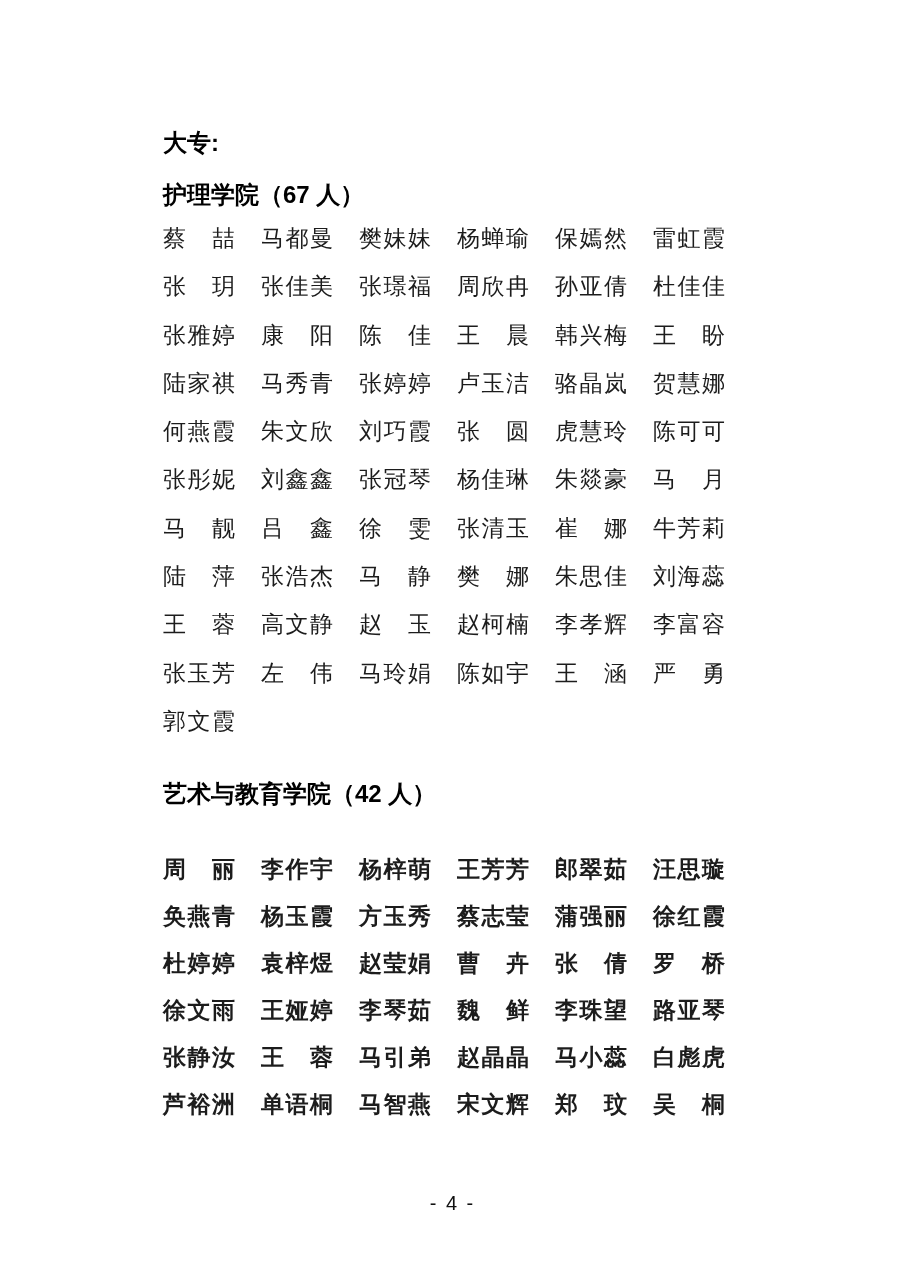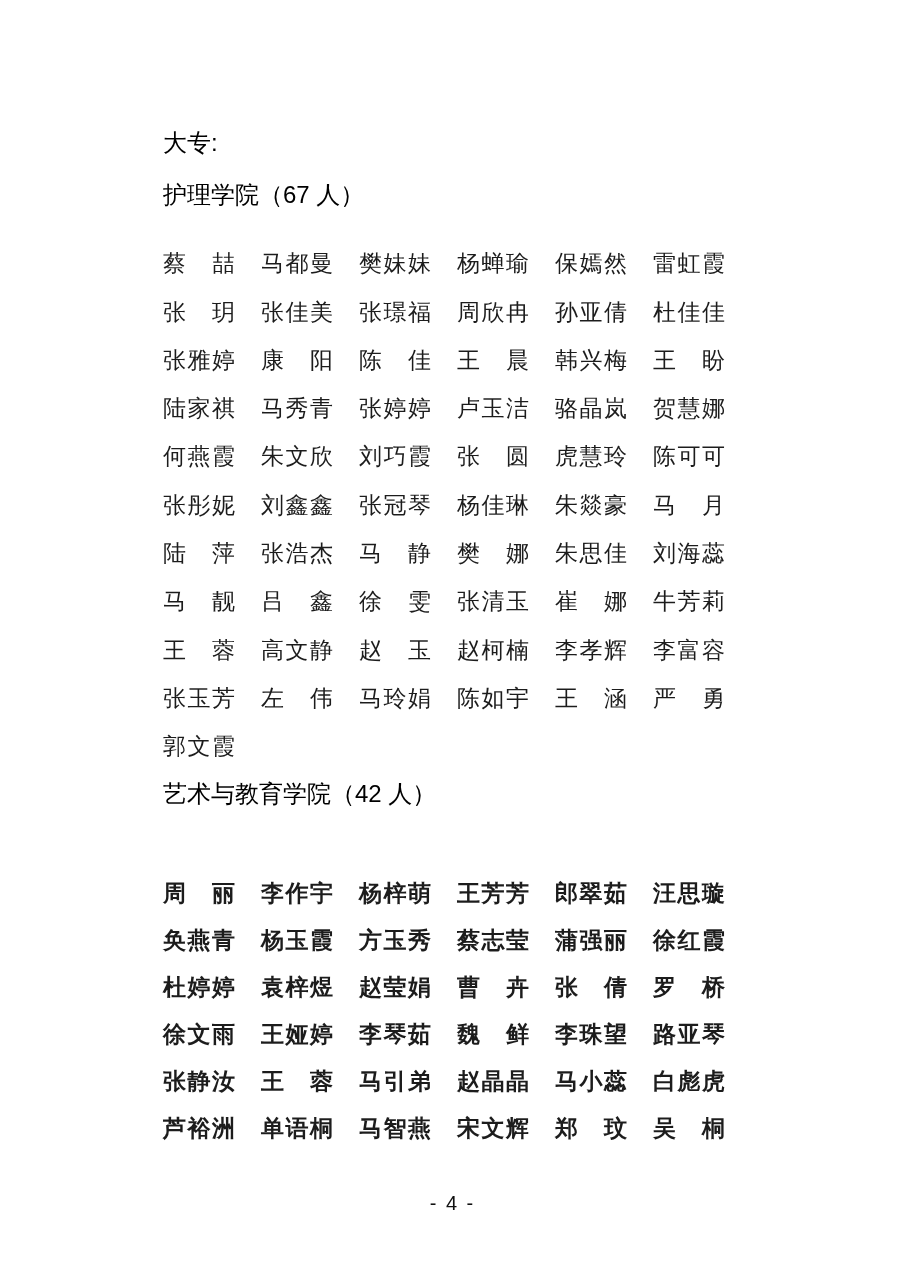--- a/index.html
+++ b/index.html
@@ -5,31 +5,31 @@
   html,body{margin:0;padding:0;}
   body{width:905px;height:1280px;background:#ffffff;}
   .page{
     position:relative;width:905px;height:1280px;background:#ffffff;
     overflow:hidden;color:#111;
     font-family:"Liberation Serif", serif;
   }
   .heading{
     position:absolute;left:163px;
     font-family:"Liberation Sans", sans-serif;
-    font-weight:400;color:#000;font-size:24px;line-height:28px;
+    font-weight:700;color:#000;font-size:24px;line-height:28px;
     white-space:nowrap;
   }
   #level-heading{top:129px;}
   #sec1-title{top:181px;}
   #sec2-title{top:780px;}
   .rows{position:absolute;left:163px;width:562px;}
   #sec1-rows{top:227px;}
   #sec2-rows{top:858px;}
   .name-row{
-    display:flex;justify-content:space-between;align-items:flex-end;
+    display:flex;justify-content:space-between;align-items:flex-start;
     height:48.3px;
     gap:12px;
   }
   #sec2-rows .name-row{height:47px;font-weight:bold;}
   .name{
     display:inline-block;width:72px;
     font-size:23px;color:#1c1c1c;
     text-align:justify;text-align-last:justify;
     white-space:nowrap;line-height:1;
   }
@@ -92,34 +92,34 @@
       </div>
       <div class="name-row">
         <span class="name">张彤妮</span>
         <span class="name">刘鑫鑫</span>
         <span class="name">张冠琴</span>
         <span class="name">杨佳琳</span>
         <span class="name">朱燚豪</span>
         <span class="name">马月</span>
       </div>
       <div class="name-row">
+        <span class="name">马靓</span>
+        <span class="name">吕鑫</span>
+        <span class="name">徐雯</span>
+        <span class="name">张清玉</span>
+        <span class="name">崔娜</span>
+        <span class="name">牛芳莉</span>
+      </div>
+      <div class="name-row">
         <span class="name">陆萍</span>
         <span class="name">张浩杰</span>
         <span class="name">马静</span>
         <span class="name">樊娜</span>
         <span class="name">朱思佳</span>
         <span class="name">刘海蕊</span>
-      </div>
-      <div class="name-row">
-        <span class="name">马靓</span>
-        <span class="name">吕鑫</span>
-        <span class="name">徐雯</span>
-        <span class="name">张清玉</span>
-        <span class="name">崔娜</span>
-        <span class="name">牛芳莉</span>
       </div>
       <div class="name-row">
         <span class="name">王蓉</span>
         <span class="name">高文静</span>
         <span class="name">赵玉</span>
         <span class="name">赵柯楠</span>
         <span class="name">李孝辉</span>
         <span class="name">李富容</span>
       </div>
       <div class="name-row">

